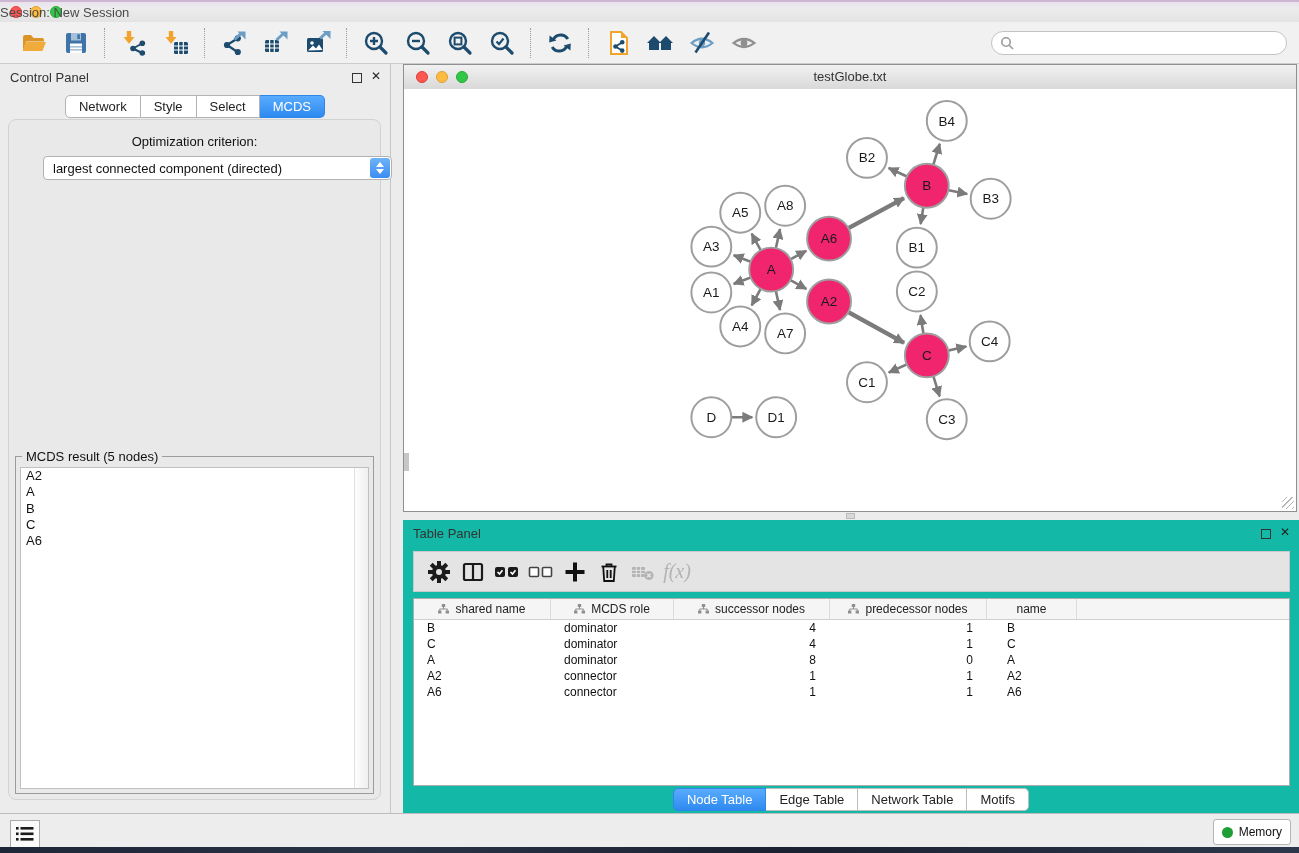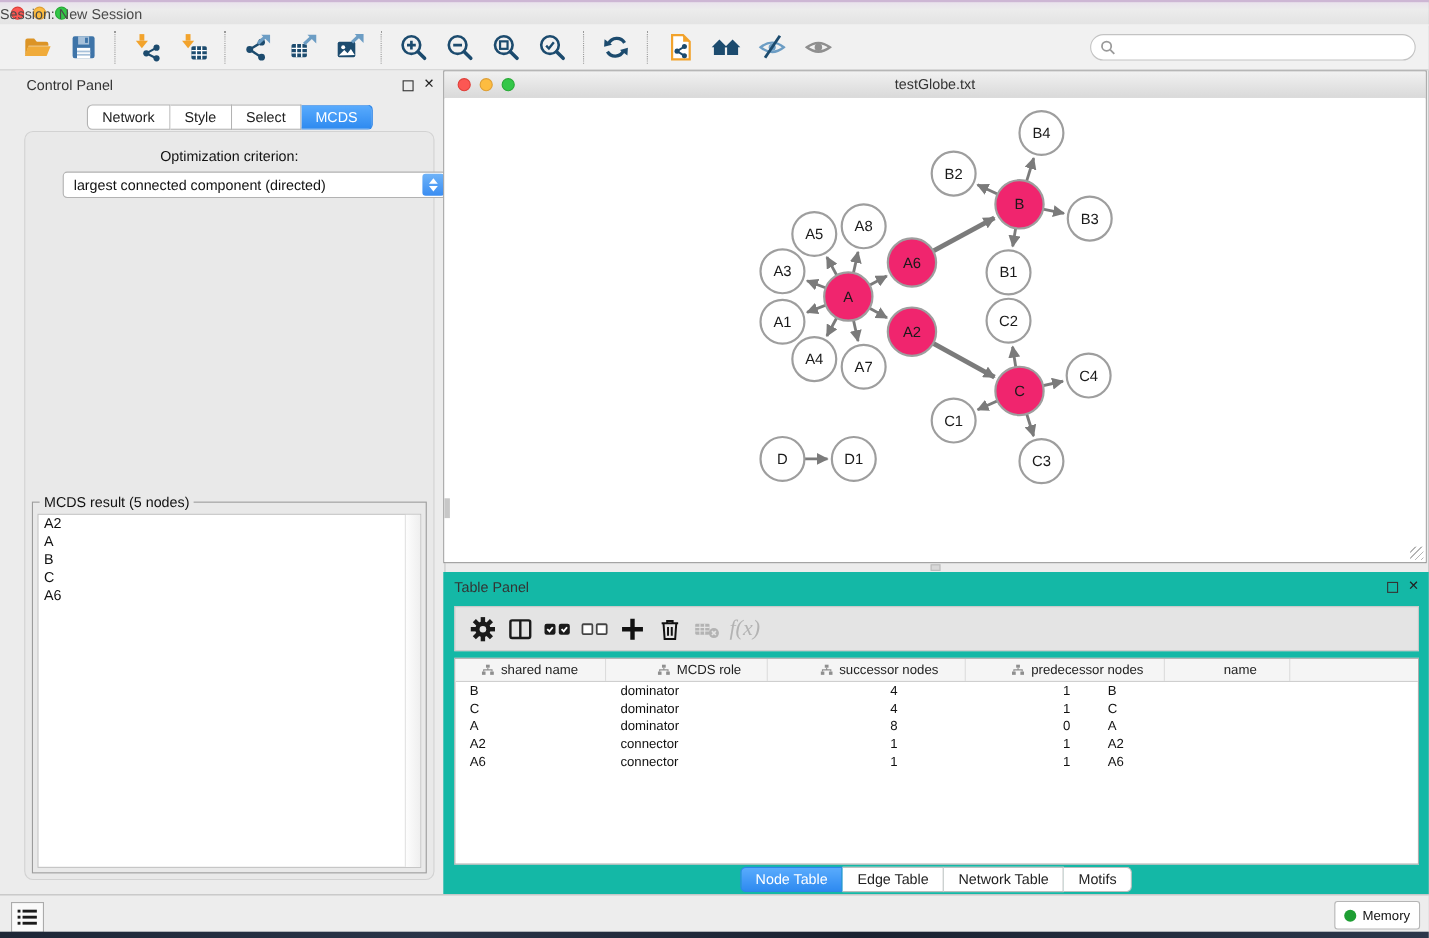--- a/index.html
+++ b/index.html
@@ -19,21 +19,21 @@
   
   .toolbar{position:absolute;left:0;top:22px;right:0;height:42px;background:#f1f1f1;
     border-bottom:1px solid #cdcdcd;display:flex;align-items:center;padding:0 8px;box-sizing:border-box;}
   .tb-group{display:flex;align-items:center;gap:10px;padding:0 10px;}
   .tb-sep{width:1px;height:30px;border-left:1px dotted #9a9a9a;margin:0 2px;}
   .tbi{width:32px;height:32px;display:flex;align-items:center;justify-content:center;cursor:pointer;}
   .searchbox{margin-left:auto;margin-right:4px;width:296px;height:24px;background:#fff;
     border:1px solid #c3c3c3;border-radius:12px;display:flex;align-items:center;padding:0 8px;box-sizing:border-box;gap:5px;}
   .searchbox input{border:none;outline:none;flex:1;font-size:12px;background:transparent;font-family:inherit;}
   
-  .control-panel{position:absolute;left:14px;top:64px;width:391px;height:749px;background:#ececec;
+  .control-panel{position:absolute;left:0;top:64px;width:391px;height:749px;background:#ececec;
     border-right:1px solid #c6c6c6;box-sizing:border-box;}
   .panel-header-text{position:absolute;left:10px;top:6px;font-size:13px;color:#333;}
   .float-icon{position:absolute;right:28px;top:9px;width:8px;height:8px;border:1.5px solid #333;cursor:pointer;}
   .close-icon{position:absolute;right:9px;top:5px;font-size:12px;font-weight:bold;color:#222;cursor:pointer;}
   .cp-tabs{position:absolute;left:0;right:0;top:31px;display:flex;justify-content:center;}
   .cp-tab{height:21px;line-height:21px;padding:0 13px;font-size:13px;background:#fff;
     border:1px solid #b3b3b3;border-left:none;cursor:pointer;}
   .cp-tab:first-child{border-left:1px solid #b3b3b3;border-radius:5px 0 0 5px;}
   .cp-tab:last-child{border-radius:0 5px 5px 0;}
   .cp-tab.active{background:linear-gradient(#59abfd,#2e8af0);color:#fff;border-color:#2e86e8;}
@@ -74,21 +74,21 @@
   
   .table-panel{position:absolute;left:403px;top:520px;width:896px;height:293px;background:#14b8a6;}
   .tp-toolbar{position:absolute;left:10px;right:9px;top:31px;height:41px;background:#e4e4e4;
     border:1px solid #c9c9c9;box-sizing:border-box;display:flex;align-items:center;gap:8px;padding:0 12px;}
   .tpi{width:26px;height:26px;display:flex;align-items:center;justify-content:center;cursor:pointer;}
   .tpi.disabled{cursor:default;}
   .fx-icon{font-family:"Liberation Serif","DejaVu Serif",serif;font-style:italic;font-size:20px;color:#b3b3b3;}
   .data-table{position:absolute;left:10px;right:9px;top:78px;bottom:27px;background:#fff;
     border:1px solid #adadad;box-sizing:border-box;overflow:hidden;}
   .t-row{display:grid;grid-template-columns:137px 123px 156px 157px 90px auto;}
-  .t-head{height:20px;background:#f5f5f5;border-bottom:1px solid #cfcfcf;gap:24px;}
+  .t-head{height:20px;background:#f5f5f5;border-bottom:1px solid #cfcfcf;}
   .t-head .t-cell{display:flex;align-items:center;justify-content:center;gap:6px;font-size:12px;
     color:#222;border-right:1px solid #dcdcdc;overflow:hidden;}
   .t-head .t-cell:last-child{border-right:none;}
   .t-body .t-row{height:16px;}
   .t-body .t-cell{font-size:12px;color:#111;line-height:16px;white-space:nowrap;overflow:hidden;}
   .al{padding-left:13px;text-align:left;}
   .ar{padding-right:14px;text-align:right;}
   .an{padding-left:20px;text-align:left;}
   .tp-tabs{position:absolute;left:0;right:0;bottom:2px;display:flex;justify-content:center;}
   .tp-tab{height:21px;line-height:21px;padding:0 13px;font-size:13px;background:#fff;

